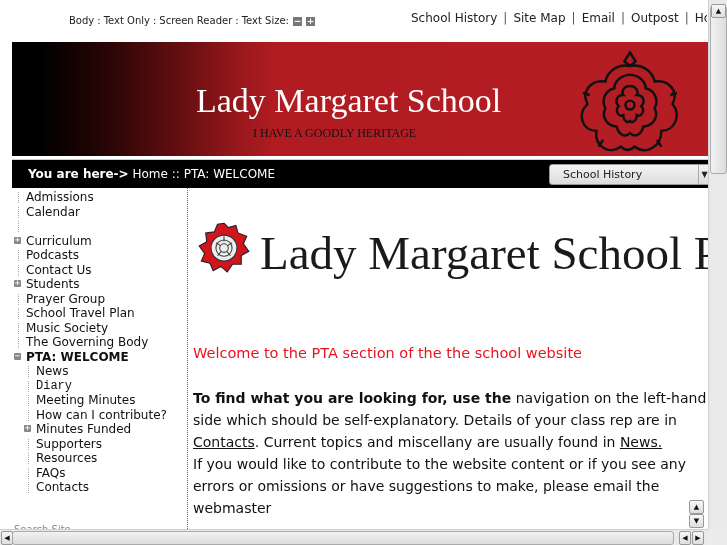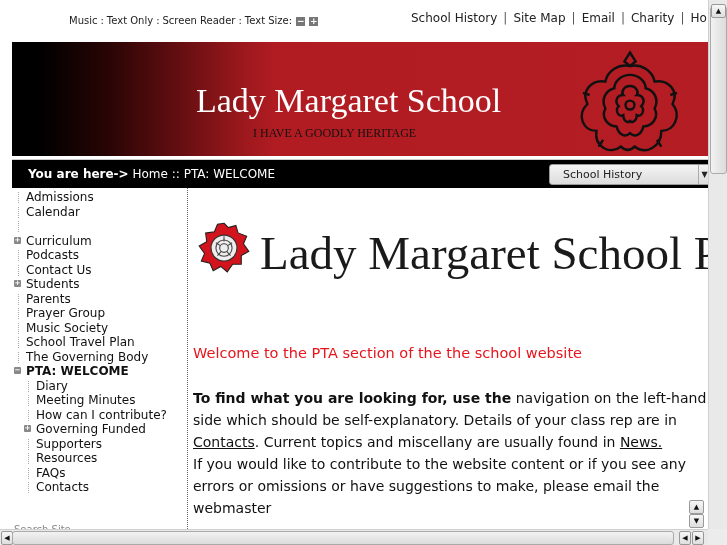--- a/index.html
+++ b/index.html
@@ -51,25 +51,25 @@
 
   .hscroll { position:absolute; left:0; top:529px; width:708px; height:16px; background:#e9e9e9; border-top:1px solid #d0d0d0; }
   .hscroll .thumb { position:absolute; left:12px; top:1px; width:660px; height:12px; background:linear-gradient(#f2f2f2,#dcdcdc); border:1px solid #aaa; border-radius:3px; }
   .hscroll .grip { position:absolute; left:320px; top:3px; width:14px; height:7px; background-image:radial-gradient(#999 0.6px, transparent 0.7px); background-size:2px 2px; }
   .corner { position:absolute; left:708px; top:529px; width:19px; height:16px; background:#ececec; }
 </style>
 </head>
 <body>
 
 <div class="utility">
-  <span>Music</span><span class="sep">:</span><span>Text Only</span><span class="sep">:</span><span>Screen Reader</span><span class="sep">:</span><span>Text Size:</span><span class="textsize-btn">−</span><span class="textsize-btn">+</span>
+  <span>Body</span><span class="sep">:</span><span>Text Only</span><span class="sep">:</span><span>Screen Reader</span><span class="sep">:</span><span>Text Size:</span><span class="textsize-btn">−</span><span class="textsize-btn">+</span>
 </div>
 
 <div class="toplinks">
-  <a>School History</a><span class="pipe">|</span><a>Site Map</a><span class="pipe">|</span><a>Email</a><span class="pipe">|</span><a>Charity</a><span class="pipe">|</span><a>Home</a>
+  <a>School History</a><span class="pipe">|</span><a>Site Map</a><span class="pipe">|</span><a>Email</a><span class="pipe">|</span><a>Outpost</a><span class="pipe">|</span><a>Home</a>
 </div>
 
 <div class="banner">
   <div class="banner-title">Lady Margaret School</div>
   <div class="banner-motto">I HAVE A GOODLY HERITAGE</div>
   <svg class="banner-rose" viewBox="0 0 100 100">
     <g fill="none" stroke="#111" stroke-width="2.2">
       <path d="M50 4 L55 12 L50 16 L45 12 Z"></path>
       <path d="M50 16 C60 14 70 20 72 30 C84 28 94 38 88 50 C96 60 90 74 78 74 C78 88 64 96 54 88 C50 92 46 92 42 88 C32 96 18 88 20 74 C8 74 2 60 12 50 C6 38 16 28 28 30 C30 20 40 14 50 16 Z"></path>
       <path d="M50 24 C58 24 64 30 64 36 C72 38 76 46 72 54 C76 62 70 70 62 70 C60 78 54 80 50 76 C46 80 40 78 38 70 C30 70 24 62 28 54 C24 46 28 38 36 36 C36 30 42 24 50 24 Z"></path>
@@ -115,57 +115,57 @@
     <div class="nav-item">
       <span class="guide" style="left: 6px;"></span>
       <span class="lbl" style="left: 14px;">Contact Us</span>
     </div>
     <div class="nav-item">
       <span class="toggle" style="left: 2px;">+</span>
       <span class="lbl" style="left: 14px;">Students</span>
     </div>
     <div class="nav-item">
       <span class="guide" style="left: 6px;"></span>
-      <span class="lbl" style="left: 14px;">Parents</span>
-    </div>
-    <div class="nav-item">
-      <span class="guide" style="left: 6px;"></span>
       <span class="lbl" style="left: 14px;">Prayer Group</span>
     </div>
     <div class="nav-item">
       <span class="guide" style="left: 6px;"></span>
+      <span class="lbl" style="left: 14px;">School Travel Plan</span>
+    </div>
+    <div class="nav-item">
+      <span class="guide" style="left: 6px;"></span>
       <span class="lbl" style="left: 14px;">Music Society</span>
-    </div>
-    <div class="nav-item">
-      <span class="guide" style="left: 6px;"></span>
-      <span class="lbl" style="left: 14px;">School Travel Plan</span>
     </div>
     <div class="nav-item">
       <span class="guide" style="left: 6px;"></span>
       <span class="lbl" style="left: 14px;">The Governing Body</span>
     </div>
     <div class="nav-item active">
       <span class="toggle" style="left: 2px;">−</span>
       <span class="lbl" style="left: 14px;">PTA: WELCOME</span>
     </div>
     <div class="nav-item">
       <span class="guide" style="left: 16px;"></span>
-      <span class="lbl" style="left: 24px;">Diary</span>
+      <span class="lbl" style="left: 24px;">News</span>
+    </div>
+    <div class="nav-item">
+      <span class="guide" style="left: 16px;"></span>
+      <span class="lbl" style="left: 24px; font-family: Liberation Mono, monospace;">Diary</span>
     </div>
     <div class="nav-item">
       <span class="guide" style="left: 16px;"></span>
       <span class="lbl" style="left: 24px;">Meeting Minutes</span>
     </div>
     <div class="nav-item">
       <span class="guide" style="left: 16px;"></span>
       <span class="lbl" style="left: 24px;">How can I contribute?</span>
     </div>
     <div class="nav-item">
       <span class="toggle" style="left: 12px;">+</span>
-      <span class="lbl" style="left: 24px;">Governing Funded</span>
+      <span class="lbl" style="left: 24px;">Minutes Funded</span>
     </div>
     <div class="nav-item">
       <span class="guide" style="left: 16px;"></span>
       <span class="lbl" style="left: 24px;">Supporters</span>
     </div>
     <div class="nav-item">
       <span class="guide" style="left: 16px;"></span>
       <span class="lbl" style="left: 24px;">Resources</span>
     </div>
     <div class="nav-item">

